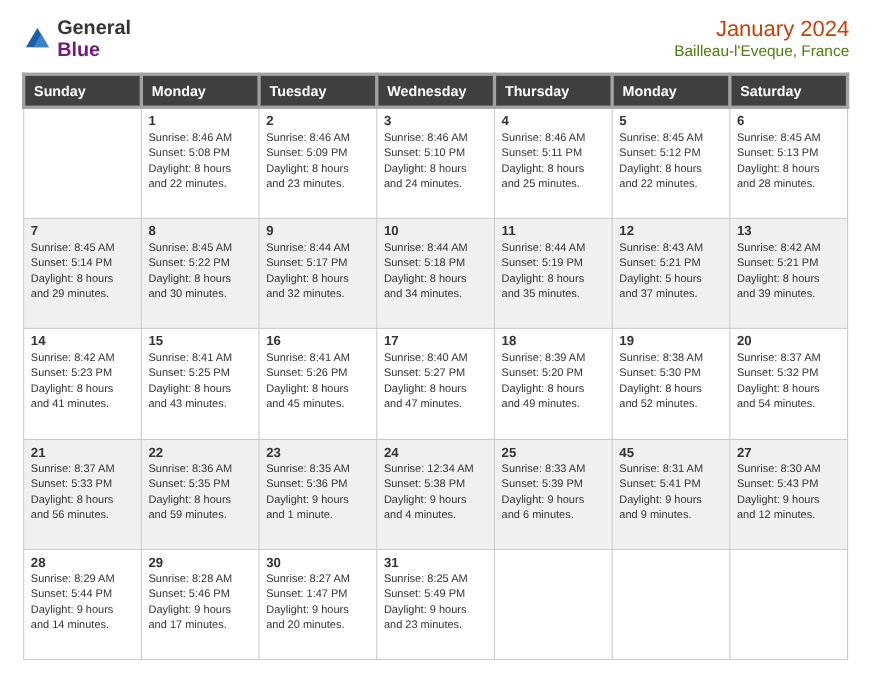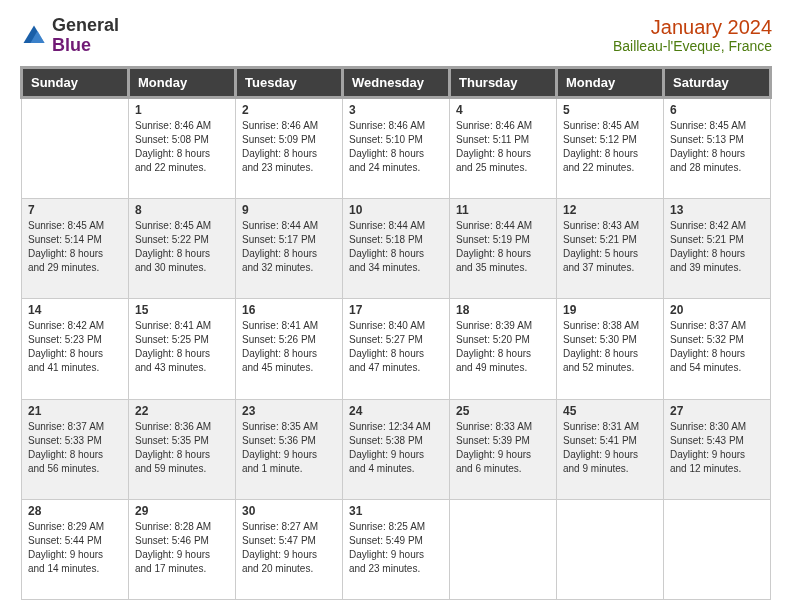--- a/index.html
+++ b/index.html
@@ -369,21 +369,21 @@
           <div class="day-info">
             <span>Sunrise: 8:28 AM</span><br>
             <span>Sunset: 5:46 PM</span><br>
             <span>Daylight: 9 hours and 17 minutes.</span>
           </div>
         </td>
           <td>
           <span class="day-number">30</span>
           <div class="day-info">
             <span>Sunrise: 8:27 AM</span><br>
-            <span>Sunset: 5:47 PM</span><br>
+            <span>Sunset: 1:47 PM</span><br>
             <span>Daylight: 9 hours and 20 minutes.</span>
           </div>
         </td>
           <td>
           <span class="day-number">31</span>
           <div class="day-info">
             <span>Sunrise: 8:25 AM</span><br>
             <span>Sunset: 5:49 PM</span><br>
             <span>Daylight: 9 hours and 23 minutes.</span>
           </div>

